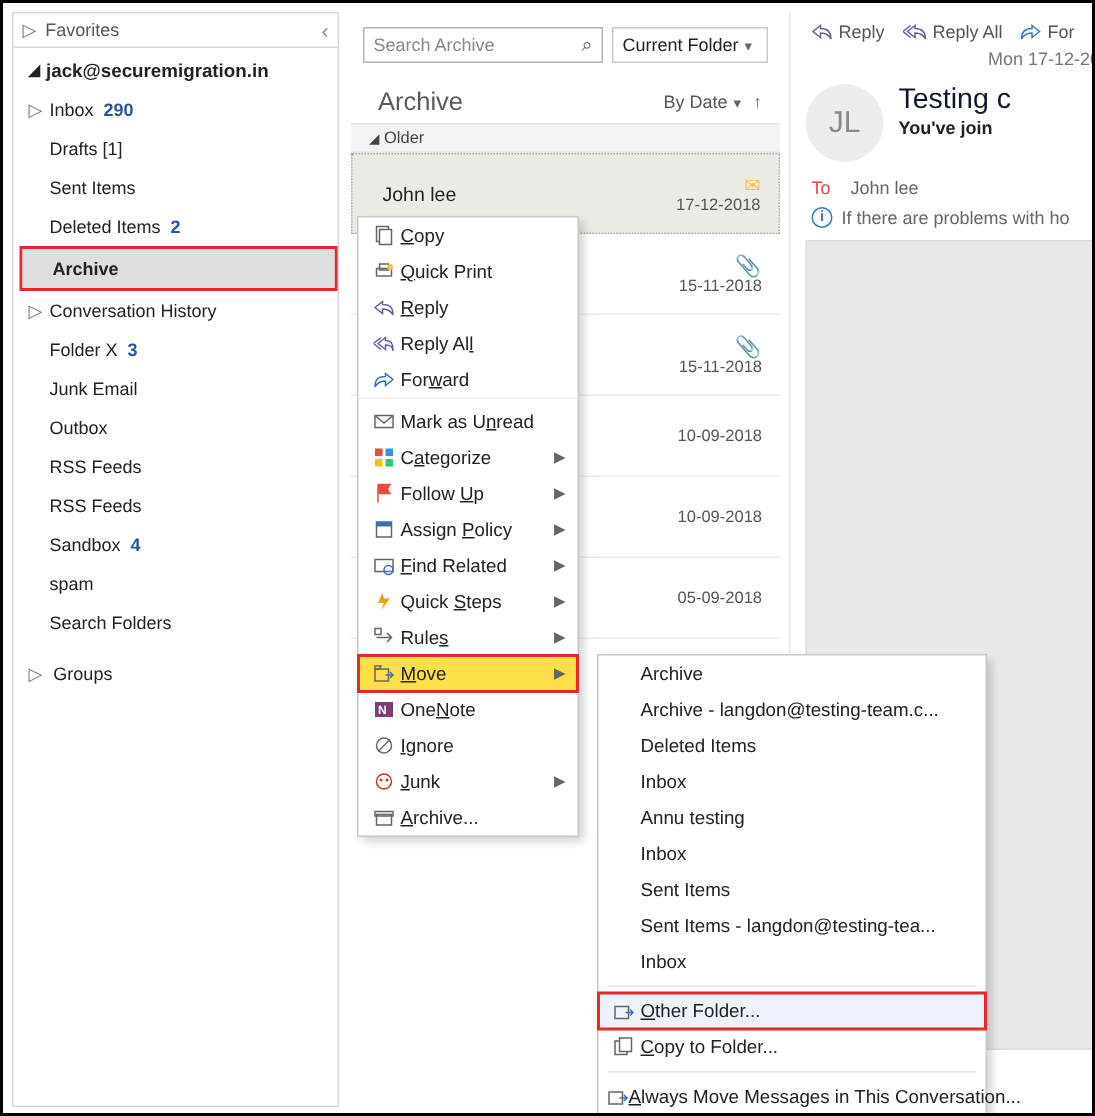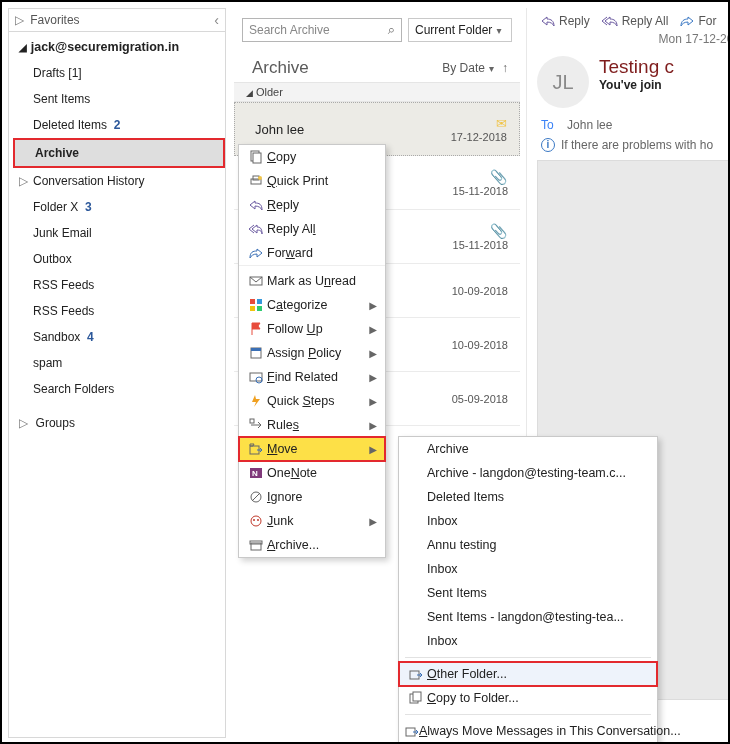--- a/index.html
+++ b/index.html
@@ -105,21 +105,21 @@
     overflow:hidden;
   }
   .reply-bar { display:flex; gap:12px; padding:6px 0 0 14px; color:#555; font-size:12px; }
   .reply-bar span { display:flex; align-items:center; gap:4px; cursor:pointer;}
   .reading-head { display:flex; padding:10px 0 0 10px; gap:10px; align-items:flex-start;}
   .avatar {
     width:52px; height:52px; border-radius:50%;
     background:#ededed; display:flex; align-items:center; justify-content:center;
     color:#8a8a8a; font-size:20px;
   }
-  .rh-text .subj { font-size:19px; color:#7f1d1d; font-weight:300; white-space:nowrap;}
+  .rh-text .subj { font-size:19px; color:#0f172a; font-weight:300; white-space:nowrap;}
   .rh-text .sub2 { font-weight:bold; white-space:nowrap;}
   .to-row { padding: 10px 0 4px 14px; color:#666;}
   .info-row { padding: 2px 0 8px 14px; color:#666; display:flex; align-items:center; gap:6px;}
   .info-ico { width:14px; height:14px; border:1.5px solid #3a78c4; border-radius:50%; color:#3a78c4; font-size:10px; line-height:12px; text-align:center; font-weight:bold;}
   .body-ph { margin:0 10px; height: 540px; background:#e9e9e9; border:1px solid #dcdcdc;}
 
   
   .ctx {
     position:absolute;
     background:#fff; border:1px solid #c9c9c9;
@@ -163,20 +163,21 @@
     <div class="fav-header">
       <span class="tri">▷</span>
       <span class="title">Favorites</span>
       <span class="chev-l"></span>
     </div>
     <div class="acct-header">
       <span class="tri">◢</span>
       <span>jack@securemigration.in</span>
     </div>
     <div class="folder-list" id="folder-list">
+        <div class="folder-item"><span class="tri">▷</span><span>Inbox</span>&nbsp;&nbsp;<span class="blue">290</span></div>
         <div class="folder-item"><span>Drafts [1]</span></div>
         <div class="folder-item"><span>Sent Items</span></div>
         <div class="folder-item"><span>Deleted Items</span>&nbsp;&nbsp;<span class="blue">2</span></div>
         <div class="red-box">
           <div class="folder-item sel"><span>Archive</span></div>
         </div>
         <div class="folder-item"><span class="tri">▷</span><span>Conversation History</span></div>
         <div class="folder-item"><span>Folder X</span>&nbsp;&nbsp;<span class="blue">3</span></div>
         <div class="folder-item"><span>Junk Email</span></div>
         <div class="folder-item"><span>Outbox</span></div>
@@ -277,21 +278,21 @@
     </div>
     <div style="text-align:right;padding:4px 0 0 0;color:#777">Mon 17-12-201</div>
     <div class="reading-head">
       <div class="avatar">JL</div>
       <div class="rh-text">
         <div class="subj">Testing c</div>
         <div class="sub2">You've join</div>
       </div>
     </div>
     <div class="to-row">
-      <span style="color:#3b82f6">To</span>&nbsp;&nbsp;&nbsp;
+      <span style="color:#ef4444">To</span>&nbsp;&nbsp;&nbsp;
       <span>John lee</span>
     </div>
     <div class="info-row">
       <span class="info-ico">i</span>
       <span>If there are problems with ho</span>
     </div>
     <div class="body-ph"></div>
   </div>
 
   <div class="ctx ctx1" id="ctx1">

